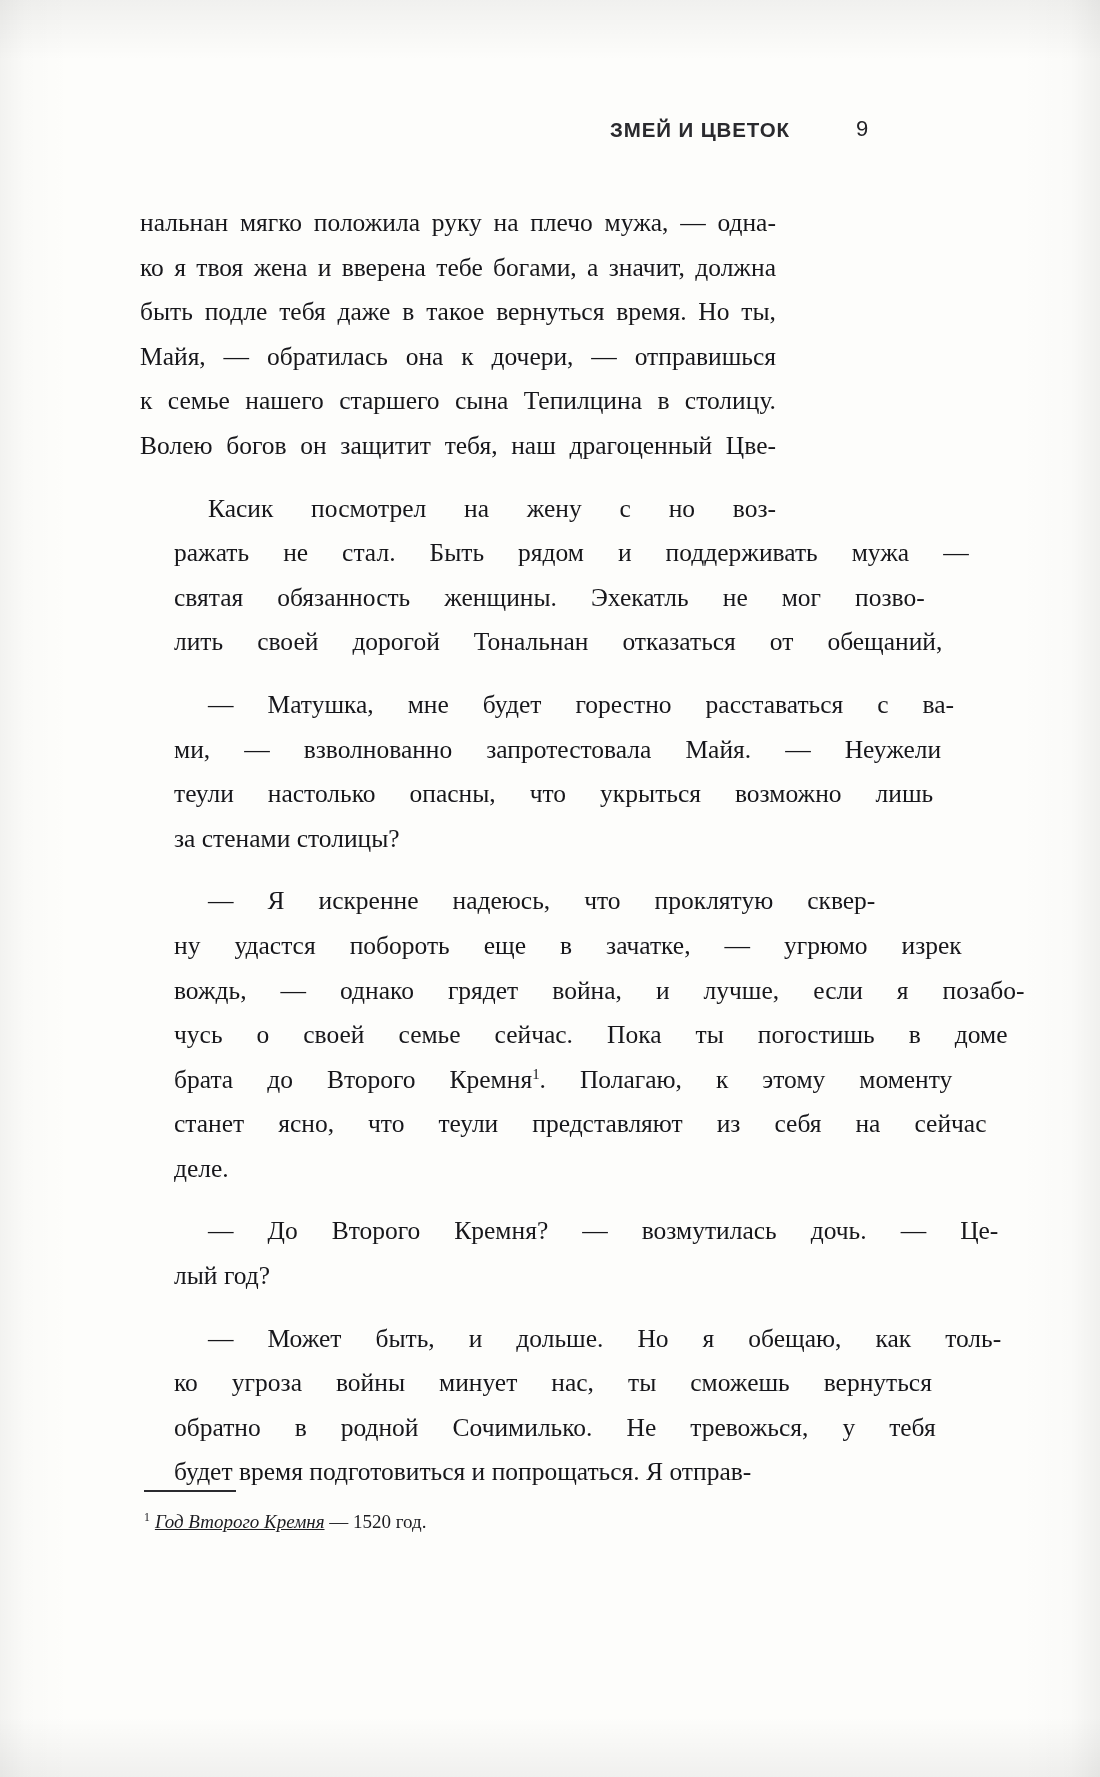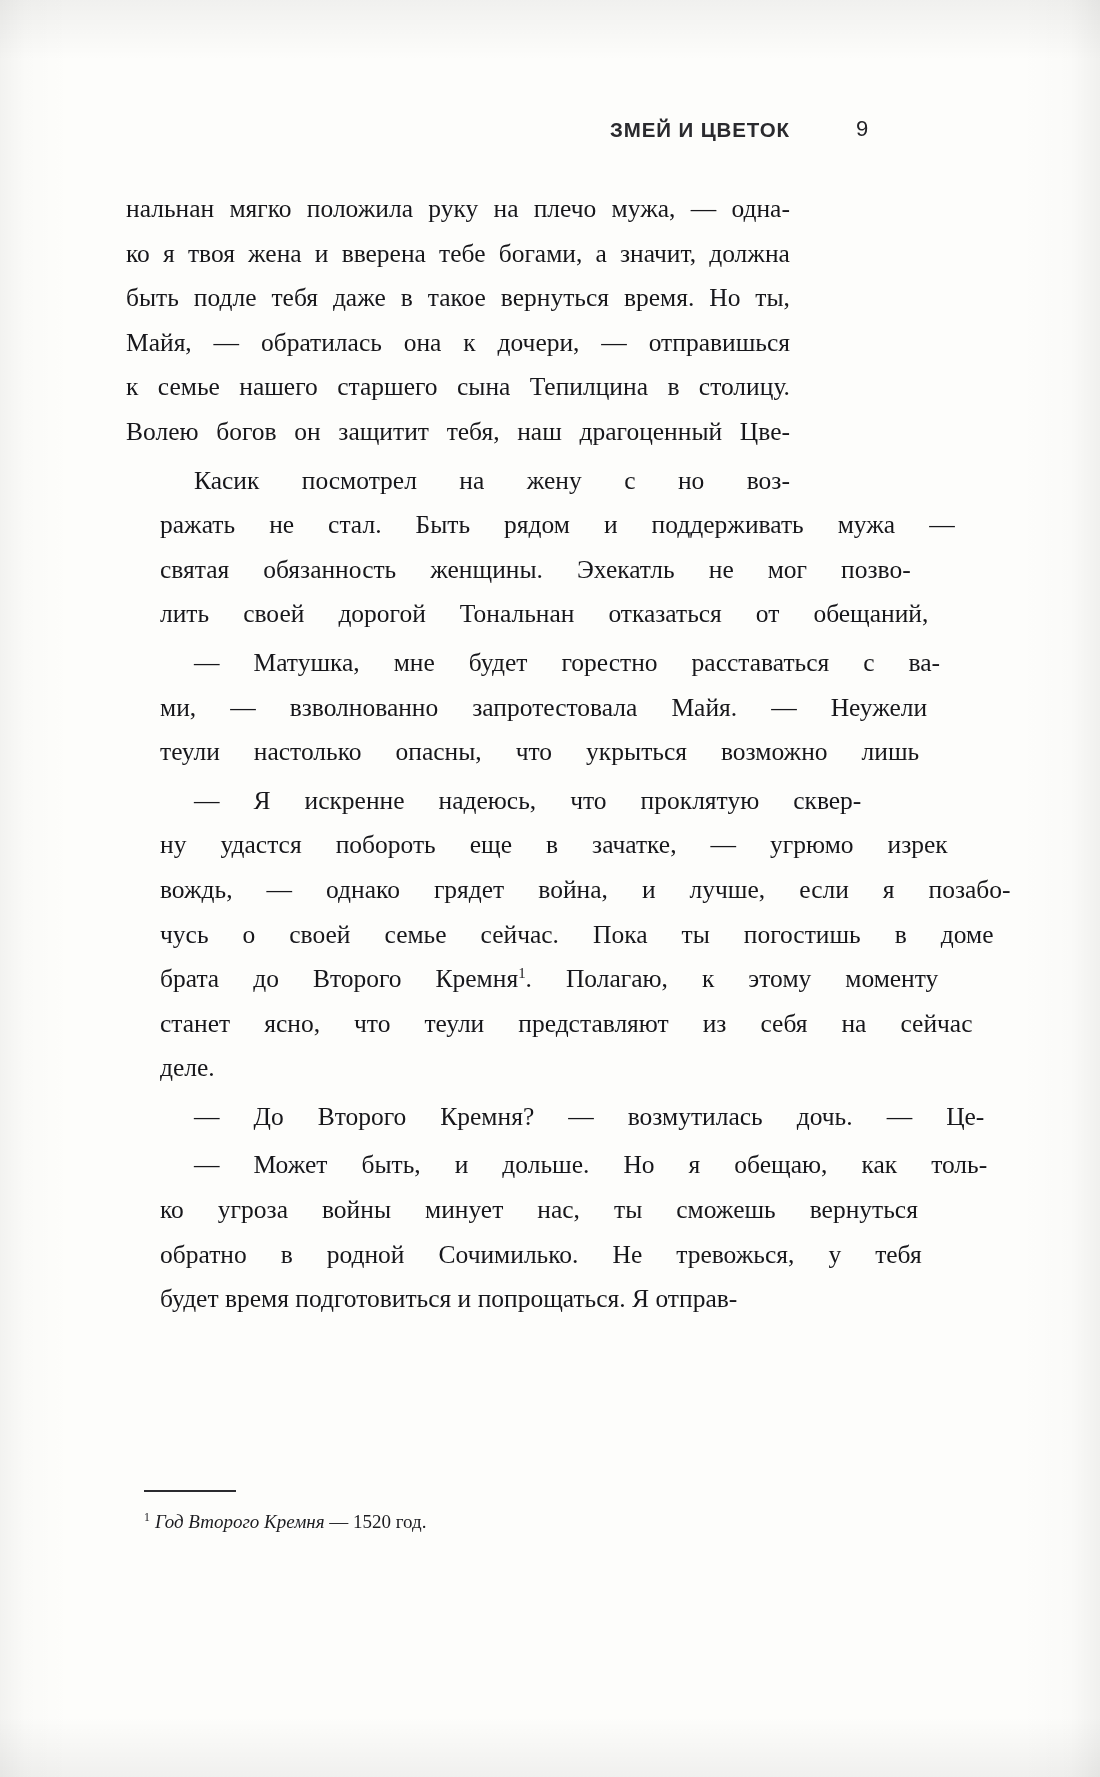--- a/index.html
+++ b/index.html
@@ -67,21 +67,21 @@
   }
 
   
   .textblock {
     position: absolute;
     left: 122px;
     top: 183px;
     width: 672px;
   }
   .para {
-    margin: 4px;
+    margin: 18px;
     font-size: 25.5px;
     line-height: 44.6px;
     text-align: justify;
     text-align-last: left;
     text-justify: inter-word;
     hyphens: manual;
     color: #17171b;
   }
   .para.indent {
     text-indent: 34px;
@@ -128,20 +128,21 @@
     color: #1c1c20;
   }
   .footnote-text .fn-num {
     font-size: 0.62em;
     vertical-align: super;
     line-height: 0;
     margin-right: 5px;
   }
   .footnote-text em {
     font-style: italic;
+    text-decoration: underline;
   }
 </style>
 </head>
 <body>
 
 <div id="page">
   <div id="paper-tint"></div>
 
   <div id="content">
 
@@ -282,20 +283,21 @@
           </span>
           <span class="ln just">
             <span class="w">теули</span>
             <span class="w">настолько</span>
             <span class="w">опасны,</span>
             <span class="w">что</span>
             <span class="w">укрыться</span>
             <span class="w">возможно</span>
             <span class="w">лишь</span>
           </span>
+          <span class="ln last">за стенами столицы?</span>
         </p>
         <p class="para indent">
           <span class="ln just" style="padding-left: 34px;">
             <span class="w">—</span>
             <span class="w">Я</span>
             <span class="w">искренне</span>
             <span class="w">надеюсь,</span>
             <span class="w">что</span>
             <span class="w">проклятую</span>
             <span class="w">сквер-</span>
@@ -363,20 +365,21 @@
             <span class="w">—</span>
             <span class="w">До</span>
             <span class="w">Второго</span>
             <span class="w">Кремня?</span>
             <span class="w">—</span>
             <span class="w">возмутилась</span>
             <span class="w">дочь.</span>
             <span class="w">—</span>
             <span class="w">Це-</span>
           </span>
+          <span class="ln last">лый год?</span>
         </p>
         <p class="para indent">
           <span class="ln just" style="padding-left: 34px;">
             <span class="w">—</span>
             <span class="w">Может</span>
             <span class="w">быть,</span>
             <span class="w">и</span>
             <span class="w">дольше.</span>
             <span class="w">Но</span>
             <span class="w">я</span>

